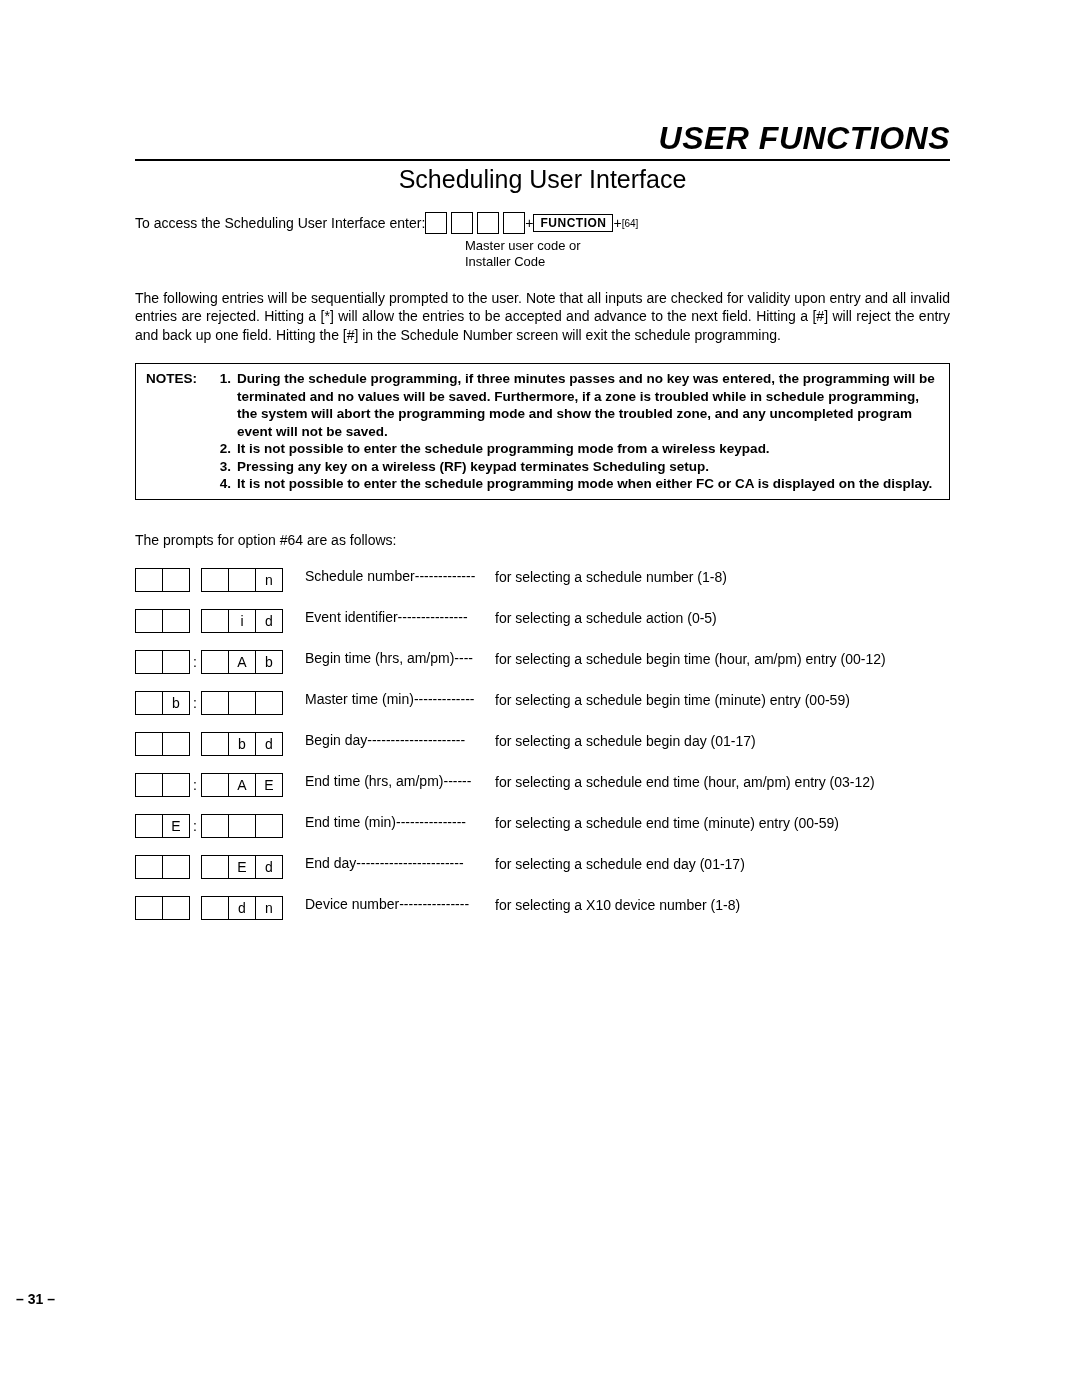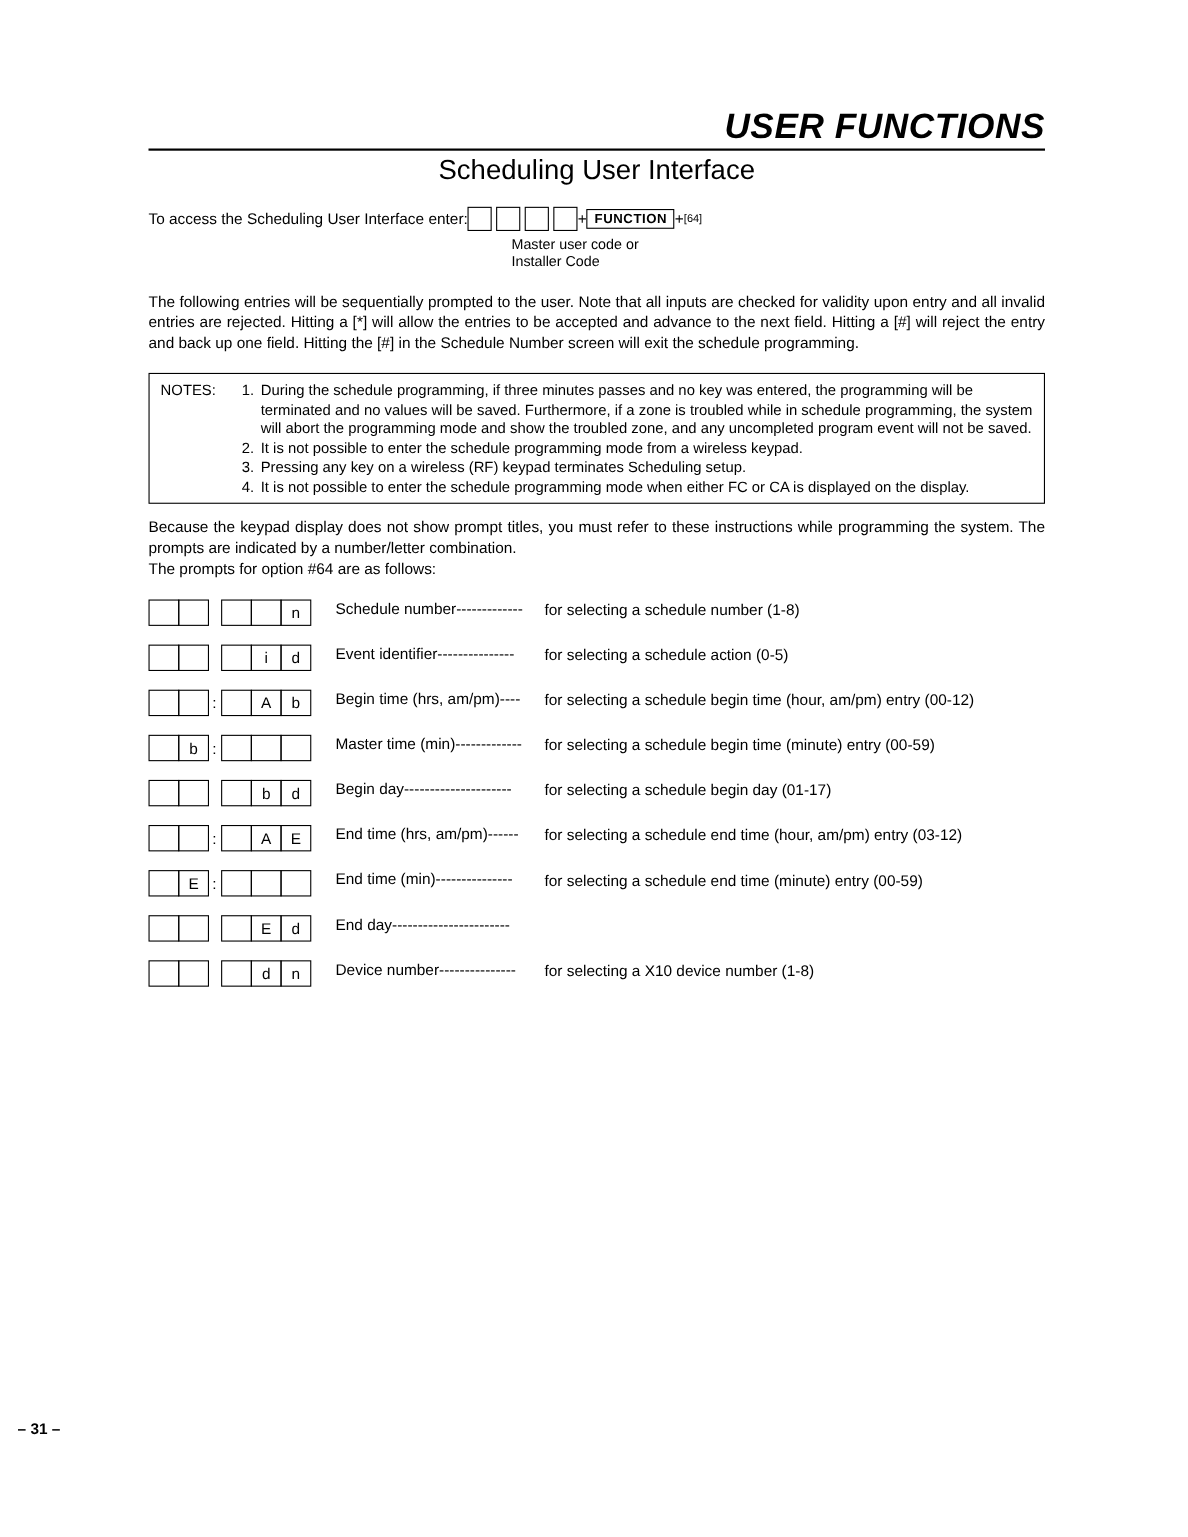--- a/index.html
+++ b/index.html
@@ -1,29 +1,29 @@
 <!DOCTYPE html>
 <html><head>
 <meta charset="utf-8">
 <style>
   html,body{margin:0;padding:0;background:#fff;color:#000;}
-  .page{width:1080px;height:1397px;position:relative;font-family:Arial,Helvetica,sans-serif;box-sizing:border-box;padding:96px 130px 0 135px;}
+  .page{width:1080px;height:1397px;position:relative;font-family:Arial,Helvetica,sans-serif;box-sizing:border-box;padding:120px 130px 0 135px;}
   .section-title{font-size:32px;font-weight:bold;font-style:italic;text-align:right;letter-spacing:.5px;font-family:Arial,Helvetica,sans-serif;}
   .hr{border:0;border-top:2px solid #000;margin:2px 0 4px 0;}
   .subtitle{font-size:25px;text-align:center;margin:0 0 18px 0;font-weight:normal;}
   .access-line{font-size:14px;display:flex;align-items:center;gap:0;}
   .codeboxes{display:inline-flex;gap:4px;}
   .cb{display:inline-block;width:20px;height:20px;border:1px solid #000;}
   .plus{font-size:14px;}
   .func-key{border:1px solid #000;padding:1px 6px;font-size:12px;font-weight:bold;letter-spacing:.5px;}
   .bracket64{font-size:10px;}
   .code-sub{font-size:13px;margin-left:330px;margin-top:4px;line-height:1.25;}
   .para{font-size:14px;text-align:justify;line-height:1.35;margin-top:18px;}
   .notes-box{border:1px solid #000;padding:6px 10px 6px 10px;font-size:13.5px;margin-top:18px;line-height:1.3;}
-  .notes-row{display:flex;}
+  .notes-row{display:flex;font-weight:bold;}
   .notes-label{width:65px;flex:none;}
   .notes-num{width:20px;flex:none;text-align:right;padding-right:6px;}
   .notes-text{flex:1;}
   .intro2{font-size:14px;text-align:justify;line-height:1.35;margin-top:12px;}
   .prompts{margin-top:18px;}
   .prow{display:flex;align-items:flex-start;font-size:14px;margin-bottom:14px;}
   .pdisplay{width:170px;flex:none;}
   .disp{display:inline-flex;align-items:center;}
   .cell{display:inline-block;width:26px;height:22px;border:1px solid #000;margin-right:-1px;text-align:center;line-height:22px;font-size:14px;}
   .gap{display:inline-block;width:12px;}
@@ -78,21 +78,21 @@
       <div class="notes-text">Pressing any key on a wireless (RF) keypad terminates Scheduling setup.</div>
     </div>
     <div class="notes-row">
       <div class="notes-label"></div>
       <div class="notes-num">4.</div>
       <div class="notes-text">It is not possible to enter the schedule programming mode when either FC or CA is displayed on the display.</div>
     </div>
   </div>
 
   <div class="intro2">
-    <span>Because the keypad display does not show prompt titles, you must refer to these instructions while programming the system. The prompts are indicated by a number/letter combination.</span><br>
+    <br>
     <span>The prompts for option #64 are as follows:</span>
   </div>
 
   <div class="prompts" id="prompts">
       <div class="prow">
         <div class="pdisplay"><span class="disp">
             <span class="cell"></span>
             <span class="cell"></span>
             <span class="gap"></span>
             <span class="cell"></span>
@@ -177,20 +177,21 @@
       <div class="prow">
         <div class="pdisplay"><span class="disp">
             <span class="cell"></span>
             <span class="cell"></span>
             <span class="gap"></span>
             <span class="cell"></span>
             <span class="cell">E</span>
             <span class="cell">d</span>
           </span></div>
         <div class="plabel">End day-----------------------</div>
+        <div class="pdesc">for selecting a schedule end day (01-17)</div>
       </div>
       <div class="prow">
         <div class="pdisplay"><span class="disp">
             <span class="cell"></span>
             <span class="cell"></span>
             <span class="gap"></span>
             <span class="cell"></span>
             <span class="cell">d</span>
             <span class="cell">n</span>
           </span></div>

